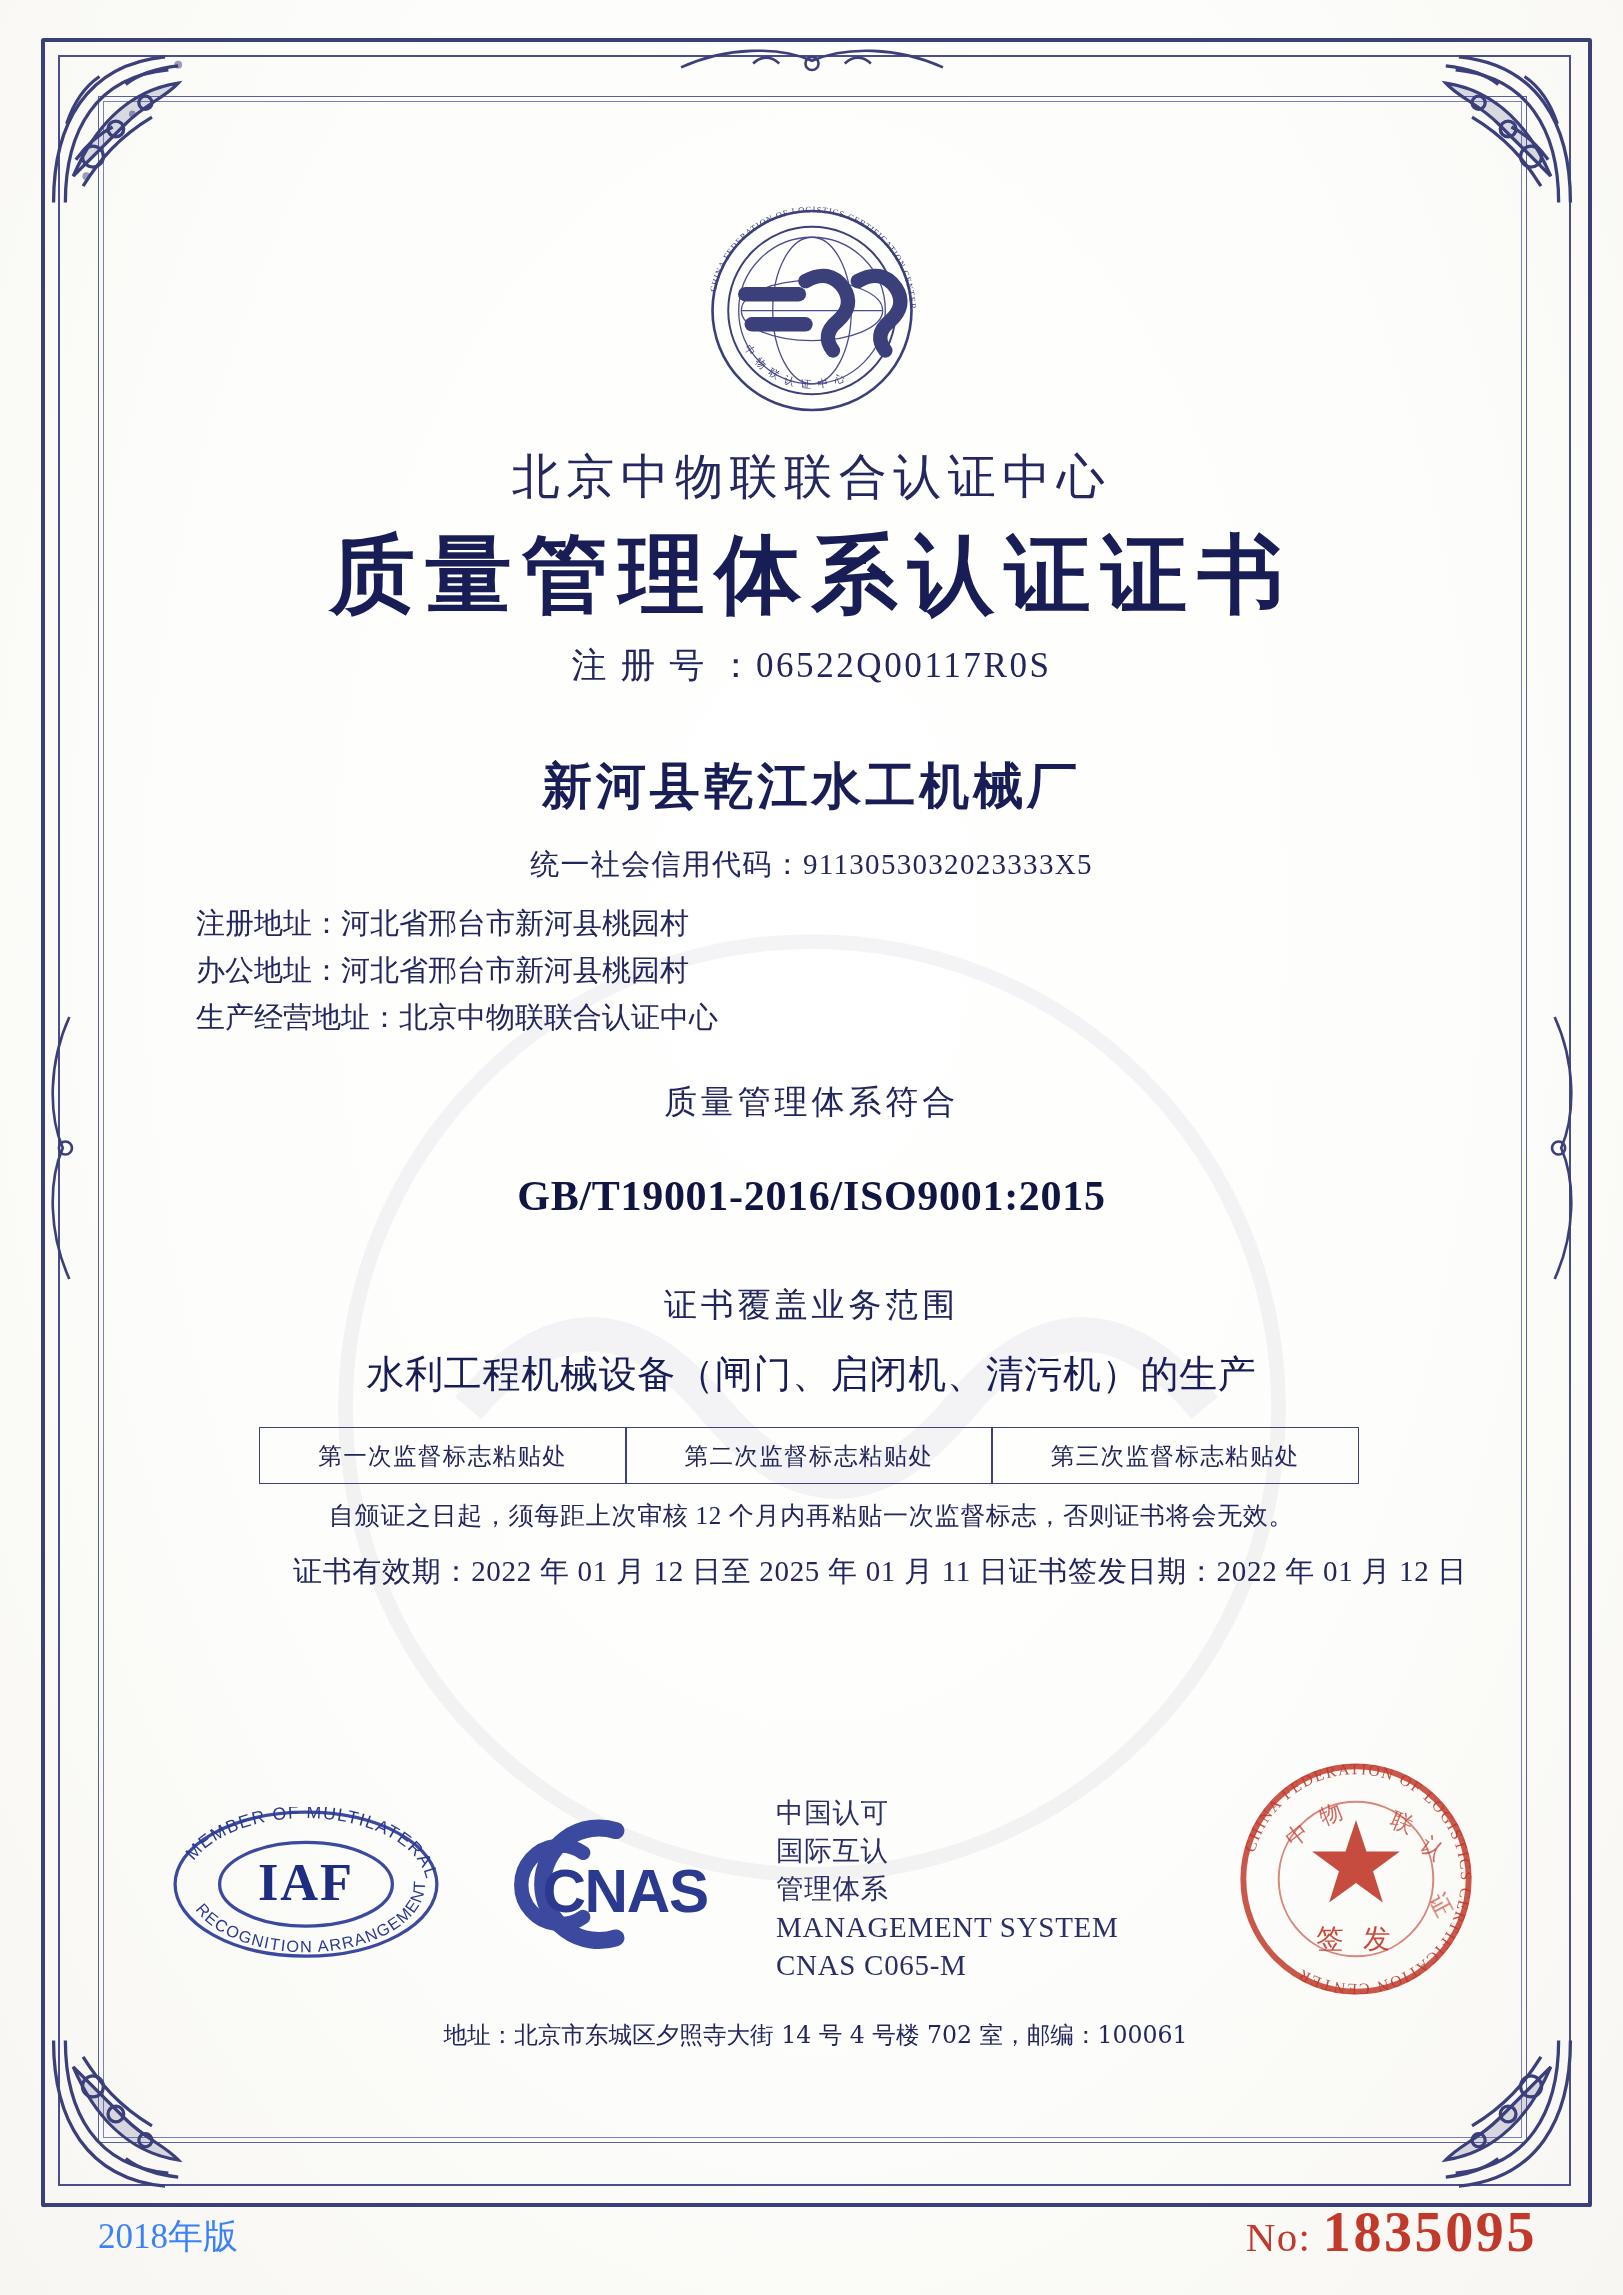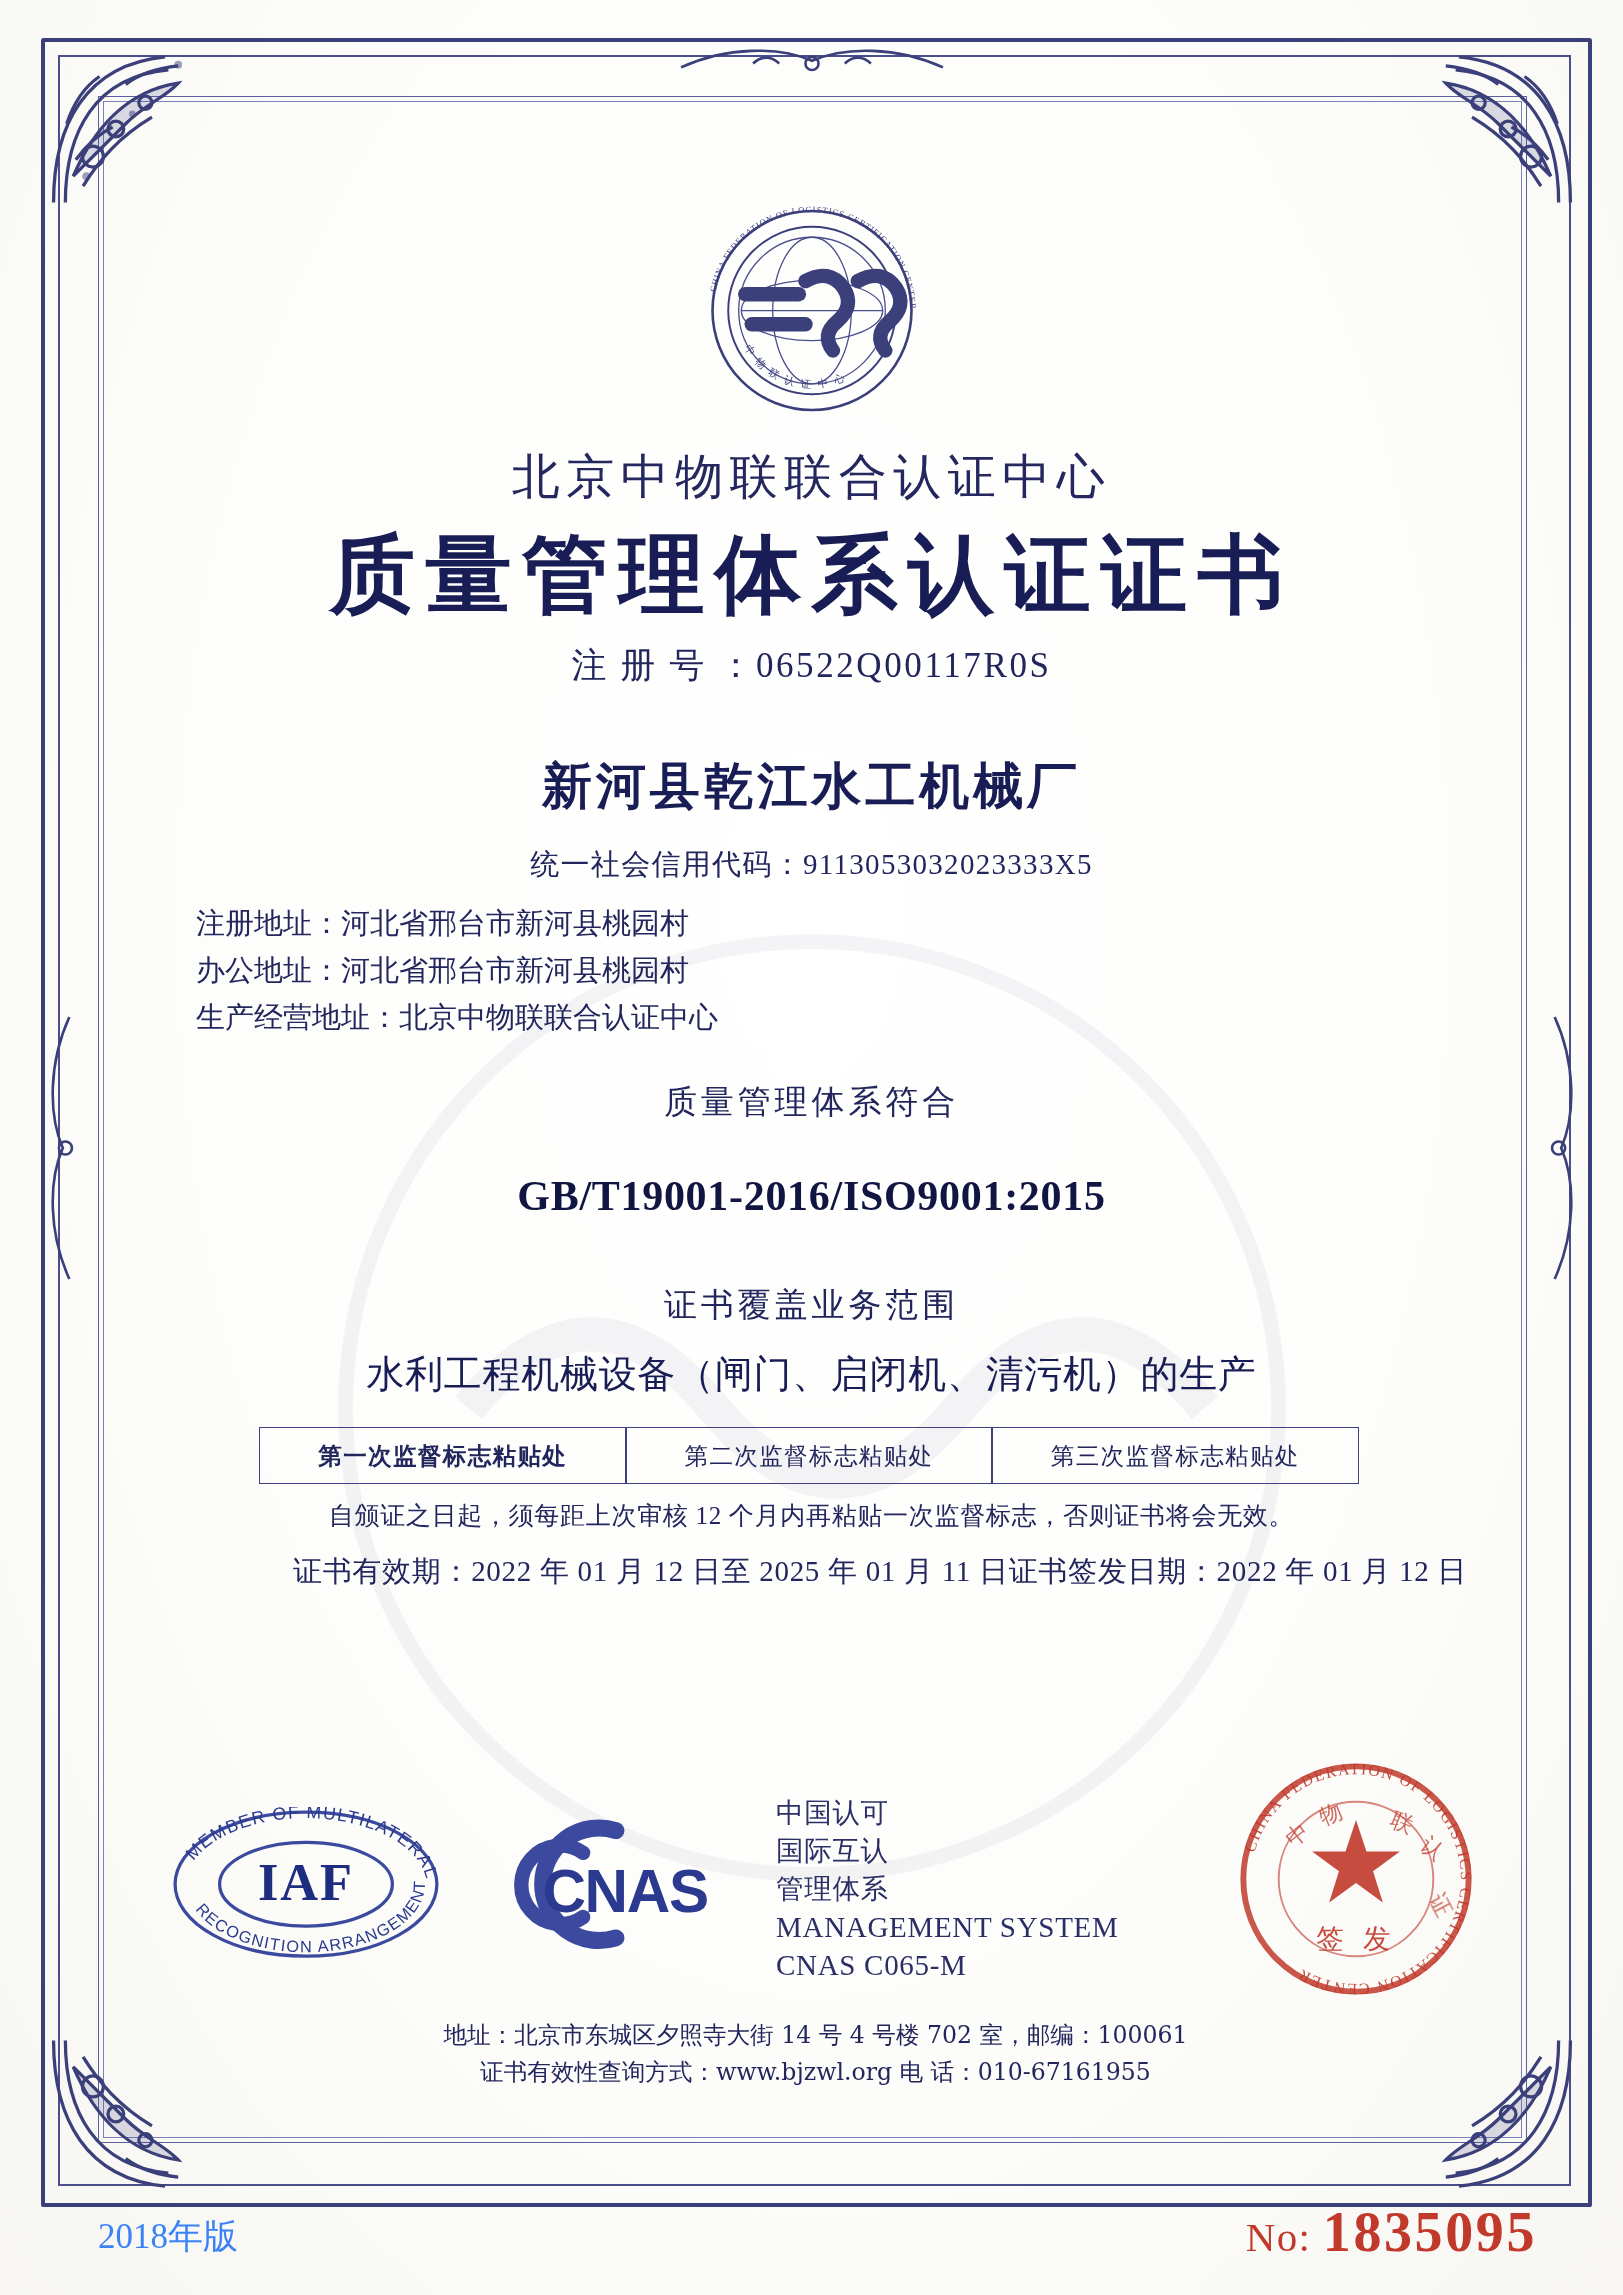--- a/index.html
+++ b/index.html
@@ -179,21 +179,21 @@
     border: 1.3px solid #3d4180;
     height: 55px;
     display: flex;
     align-items: center;
     justify-content: center;
     font-size: 23.6px;
     letter-spacing: 1.3px;
     color: #22265c;
     margin-left: -1.3px;
   }
-  .sup-cell:first-child { margin-left: 0; font-weight: bold; }
+  .sup-cell:first-child { margin-left: 0; }
 
   .sup-note {
     top: 1499px;
     font-size: 25px;
     letter-spacing: 0.7px;
     color: #22265c;
   }
 
   
   .dates {
@@ -509,21 +509,20 @@
       <text x="150" y="118" transform="rotate(-22 150 118)">物</text>
       <text x="250" y="118" transform="rotate(22 250 118)">联</text>
       <text x="296" y="152" transform="rotate(38 296 152)">认</text>
       <text x="312" y="230" transform="rotate(62 312 230)">证</text>
     </g>
   </svg>
 </div>
 
 <div class="footer">
   <div>地址：北京市东城区夕照寺大街 14 号 4 号楼 702 室，邮编：100061</div>
-  <div>证书有效性查询方式：www.bjzwl.org   电 话：010-67161955</div>
 </div>
 
 <div class="version">2018年版</div>
 <div class="serial">
   <span>No:</span>
   <span class="num">1835095</span>
 </div>
 
 
 </body></html>

